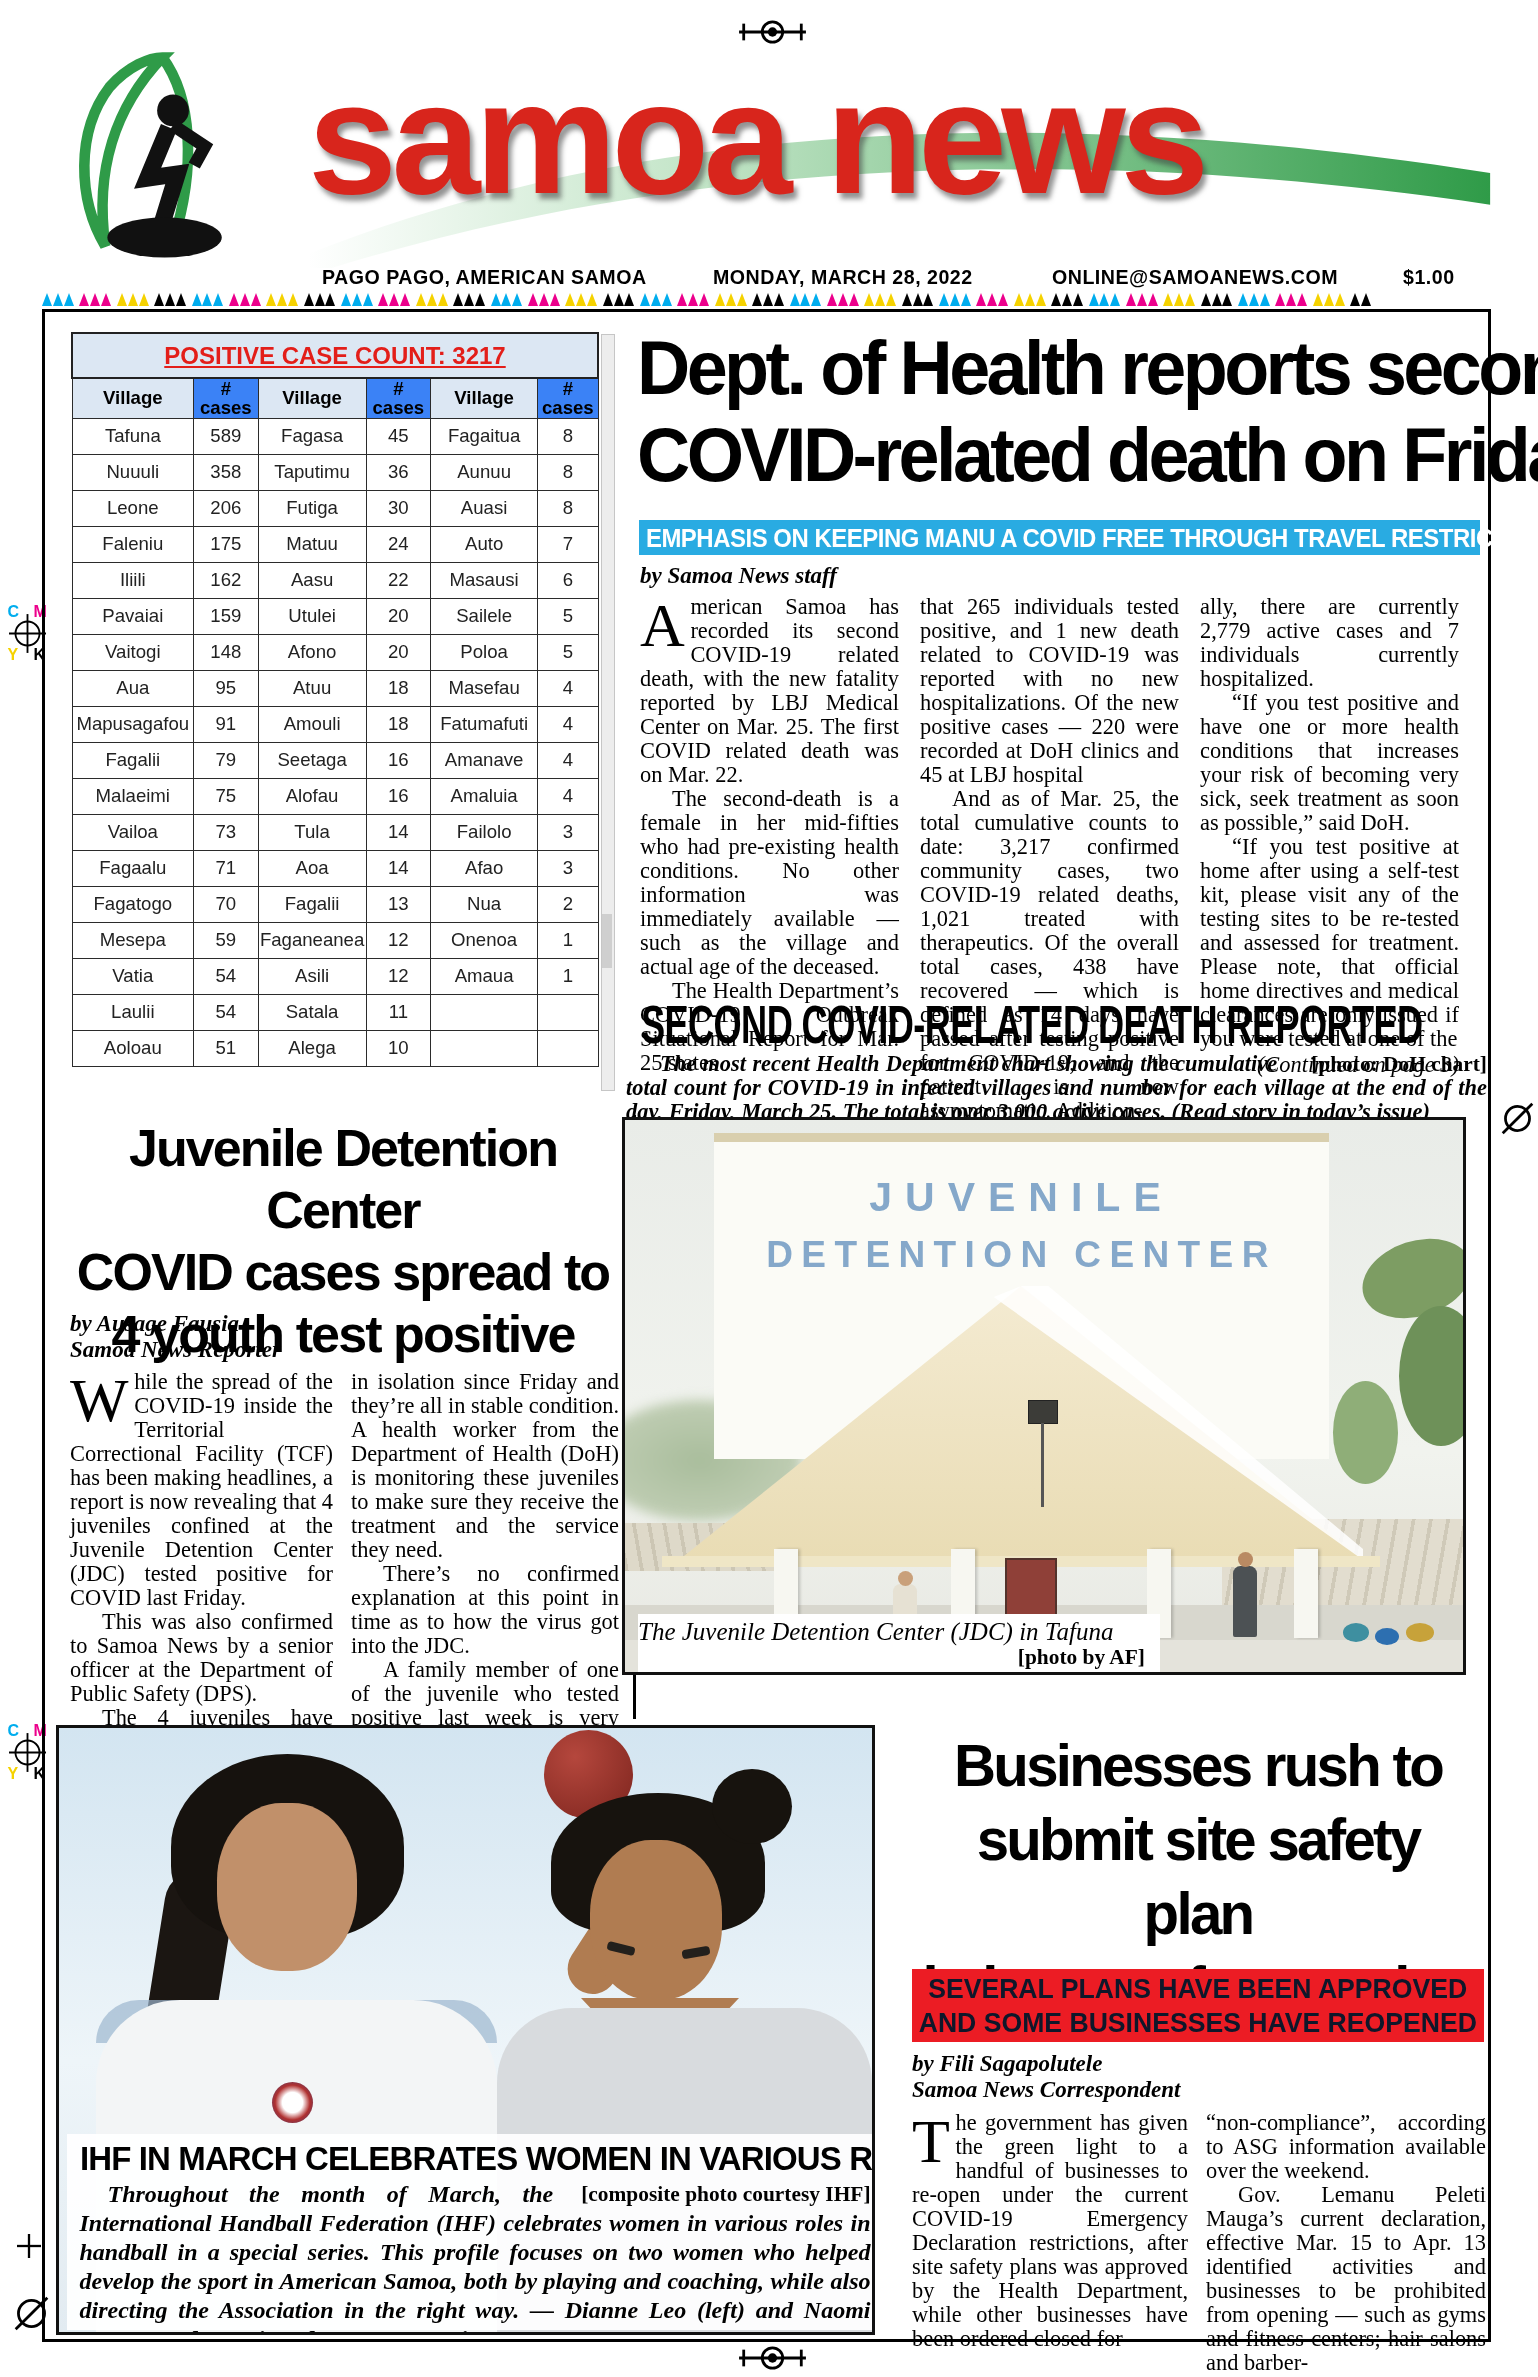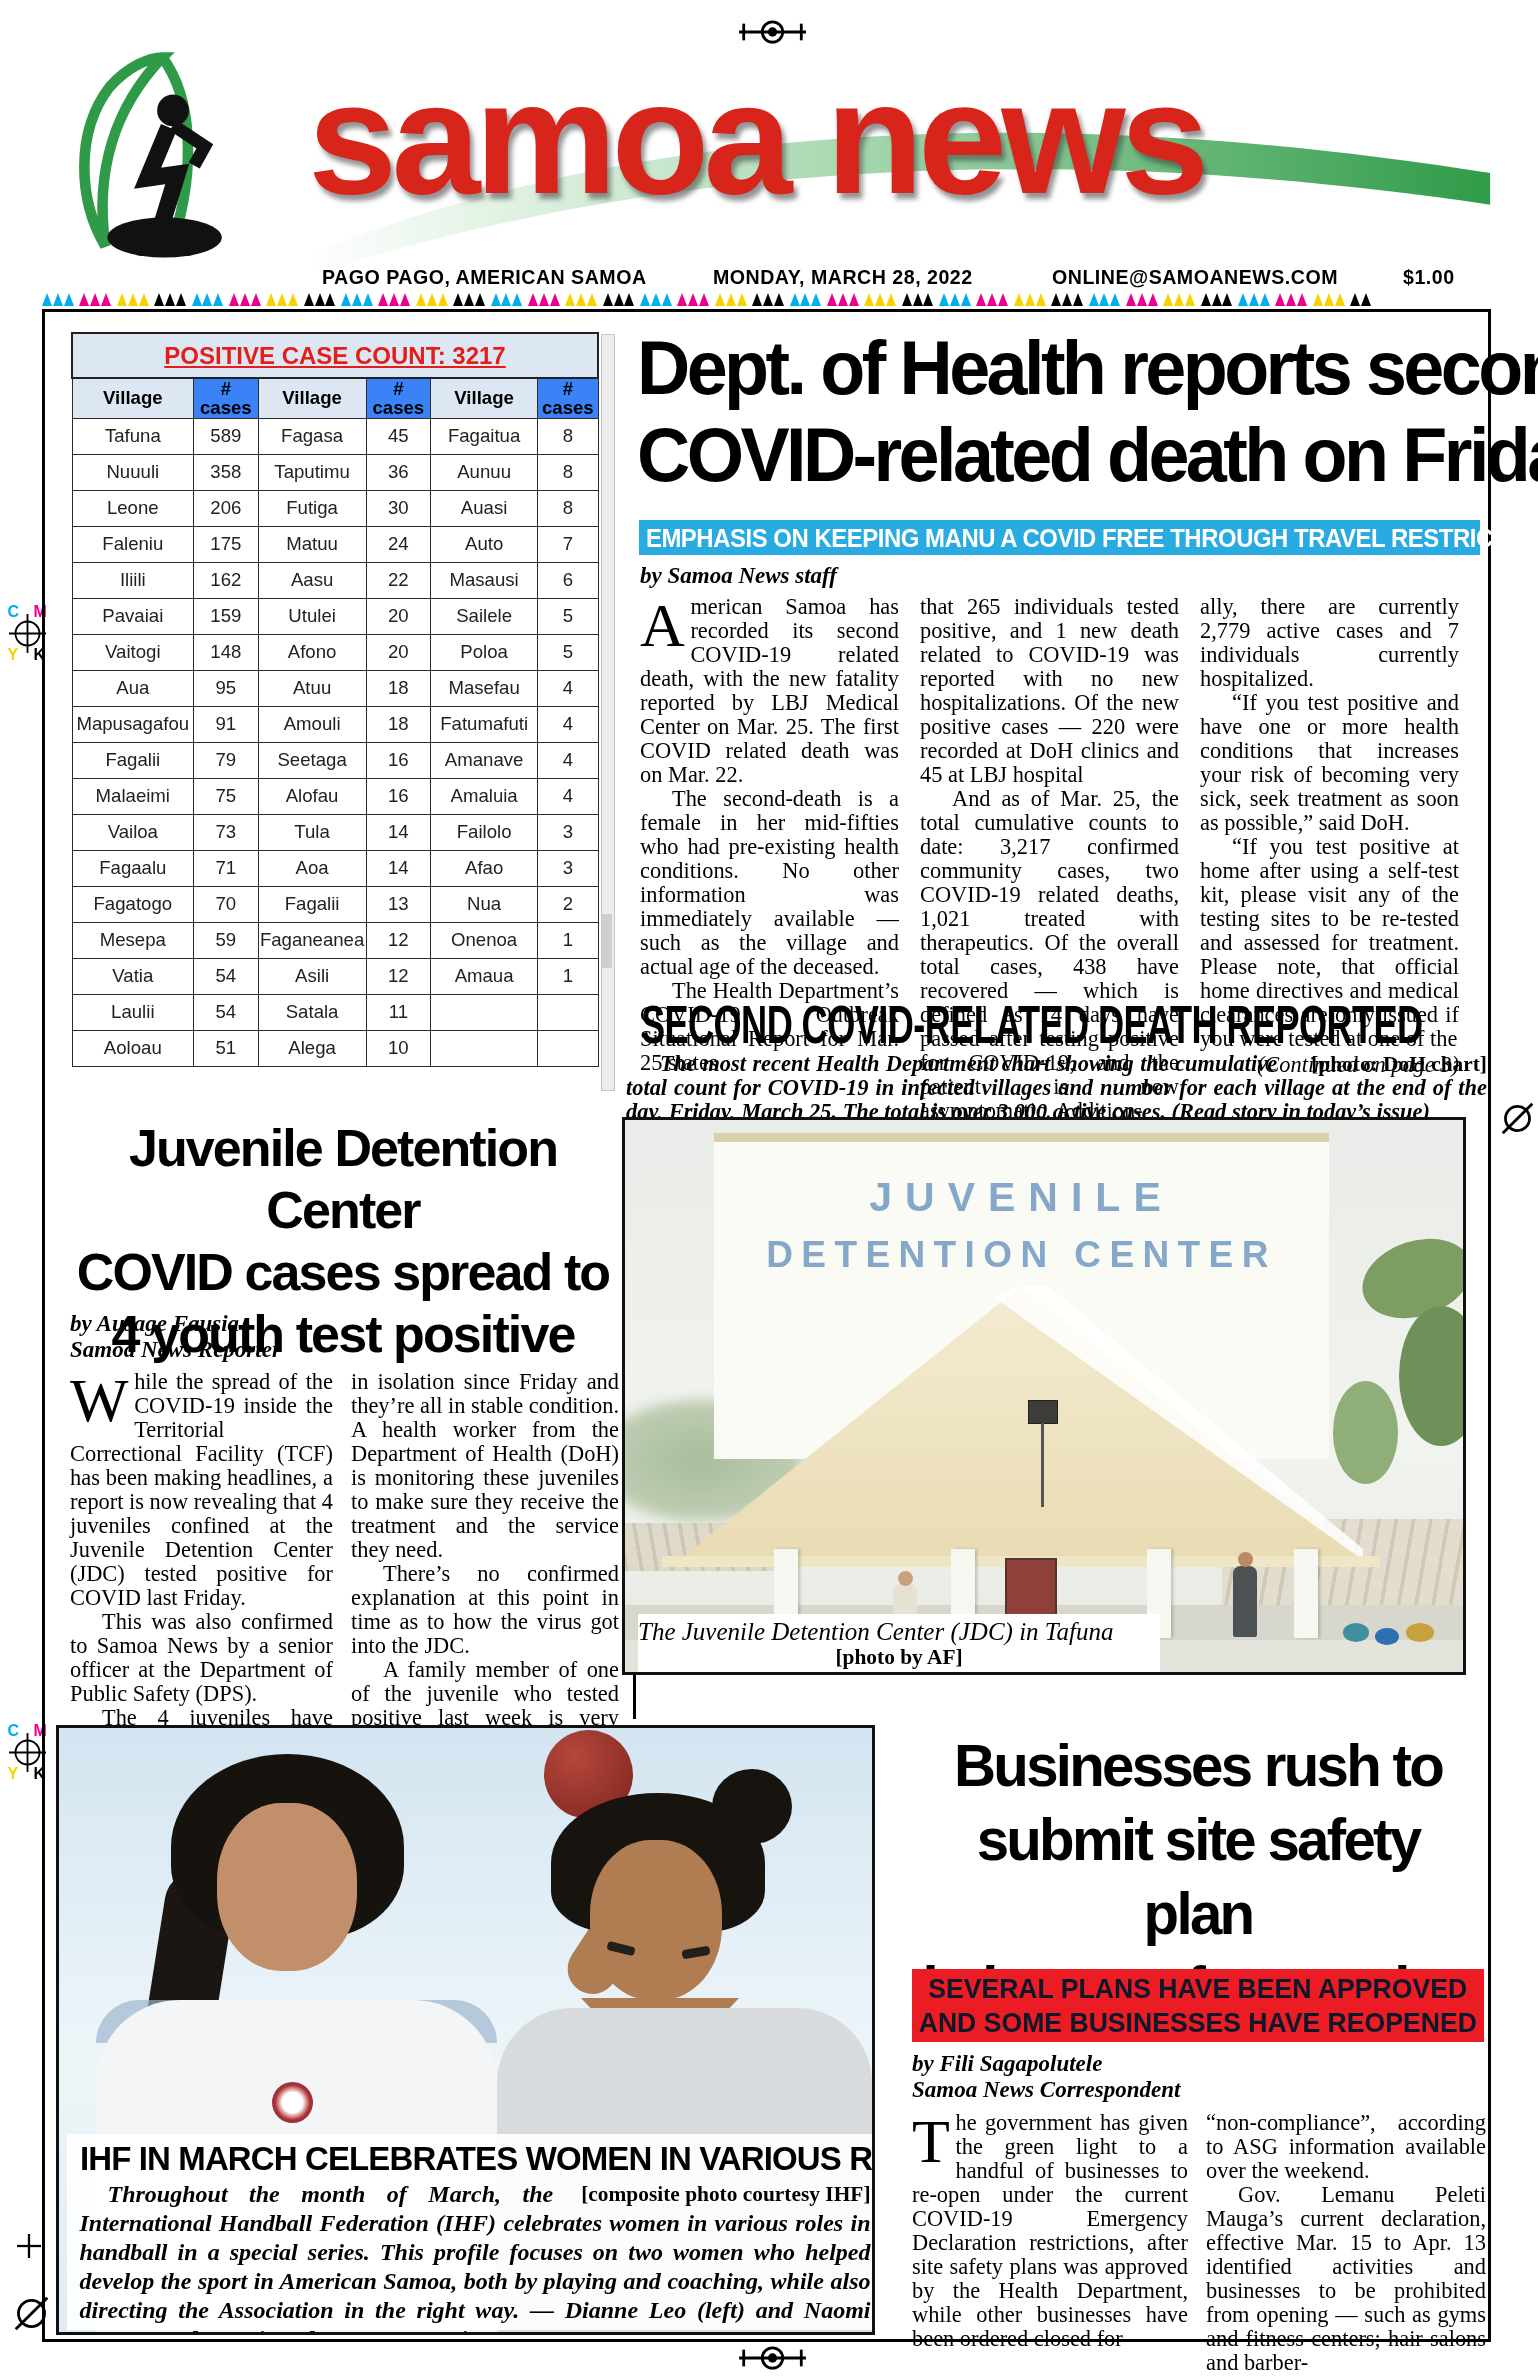--- a/index.html
+++ b/index.html
@@ -87,21 +87,21 @@
   .roofL{left:0;top:403px;width:168px;height:48px;position:absolute;background:#ded9c9;
       background-image:repeating-linear-gradient(80deg,#ccc6b4 0 3.7px,#ded9c9 3.7px 15px);}
   .person1{left:268px;top:464px;width:24px;height:48px;background:#e6e1d3;border-radius:7.5px 7.5px 1.9px 1.9px;position:absolute;}
   .person1:before{content:"";position:absolute;left:4.7px;top:-13px;width:15px;height:15px;border-radius:50%;background:#c9a07a;}
   .person2{left:608px;top:446px;width:24px;height:71px;background:#4c5154;border-radius:7.5px 7.5px 1.9px 1.9px;position:absolute;}
   .person2:before{content:"";position:absolute;left:4.7px;top:-14px;width:15px;height:15px;border-radius:50%;background:#b98a63;}
   .bench{left:158px;top:496px;width:112px;height:8.4px;background:#b4ad9b;position:absolute;box-shadow:0 13px 0 -3.7px #a9a290;}
   .blob{position:absolute;border-radius:50%;}
   .jdc-cap{left:13px;top:494px;width:522px;height:54px;background:#fff;position:absolute;padding-top:3.7px;}
   .jdc-cap .c1{font:400 italic 25px/28px "Liberation Serif",serif;text-align:left;}
-  .jdc-cap .c2{font:700 21.4px/22.4px "Liberation Serif",serif;text-align:center;}
+  .jdc-cap .c2{font:700 21.4px/22.4px "Liberation Serif",serif;text-align:right;padding-right:15px;}
 
   
   .ihf-photo{left:56px;top:1725px;width:813px;height:604px;border:3.7px solid #111;
       background:linear-gradient(#d3e5f1,#eef5f9 55%,#e2ebf1);overflow:hidden;}
   .hairL{left:112px;top:26px;width:233px;height:186px;background:#16120e;border-radius:50% 50% 40% 40%;position:absolute;}
   .pony{left:89px;top:140px;width:69px;height:280px;background:#1b1612;border-radius:37px;transform:rotate(9deg);position:absolute;}
   .faceL{left:158px;top:75px;width:140px;height:168px;background:#c1906a;border-radius:46%;position:absolute;}
   .torsoL{left:37px;top:272px;width:401px;height:336px;background:#f3f5f6;border-radius:84px 84px 0 0;position:absolute;}
   .stripeL{left:37px;top:272px;width:401px;height:43px;background:#9db7cf;border-radius:84px 84px 0 0;position:absolute;opacity:.7;}
   .crest{left:213px;top:354px;width:41px;height:41px;border-radius:50%;background:radial-gradient(#fff 35%,#b03030 60%,#27407c);position:absolute;}

